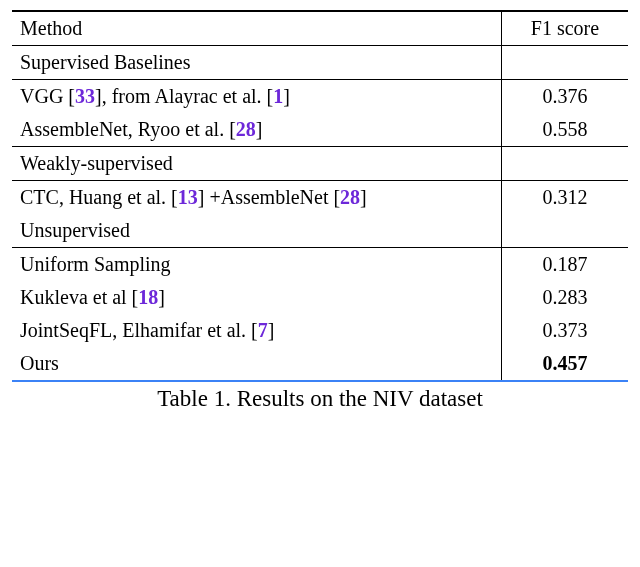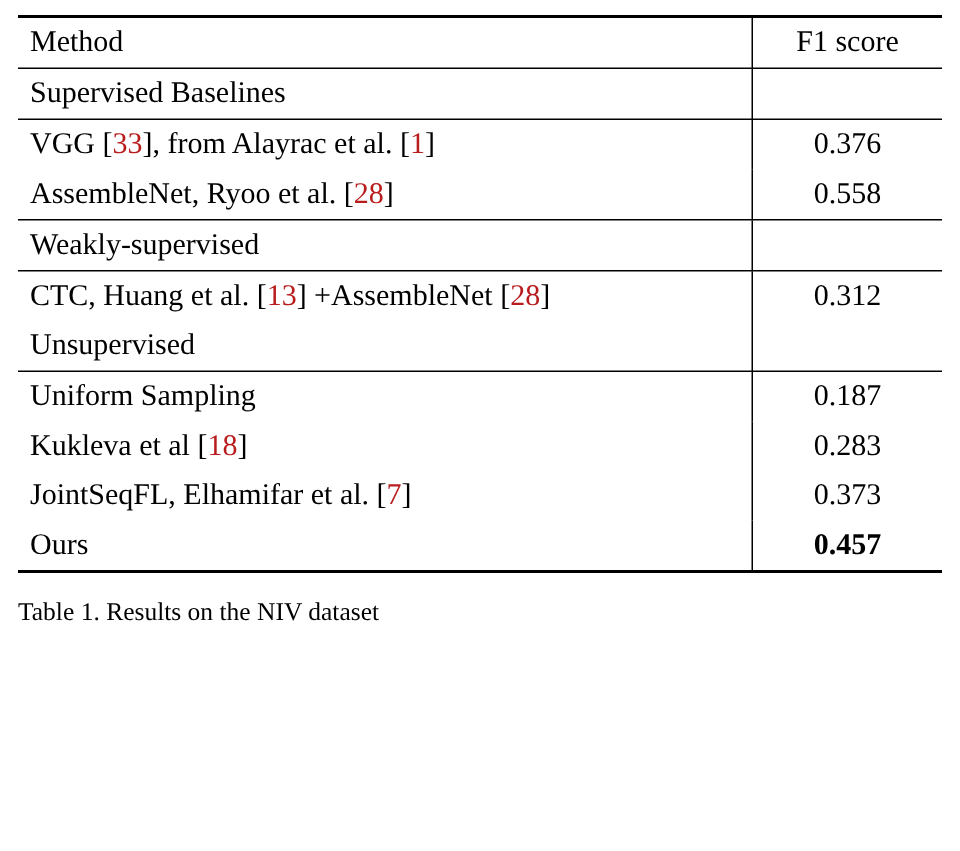--- a/index.html
+++ b/index.html
@@ -10,45 +10,46 @@
     margin: 0;
     padding: 10px 12px;
     width: 640px;
     box-sizing: border-box;
   }
   .tbl {
     width: 100%;
     border-collapse: collapse;
   }
   .top-rule td { border-top: 2px solid #000; }
-  .bot-rule td { border-bottom: 2px solid #000000; }
+  .bot-rule td { border-bottom: 2px solid #3b82f6; }
   .thin-rule-b td { border-bottom: 1px solid #000; }
   td {
     padding: 5px 8px 5px 8px;
     vertical-align: baseline;
   }
   td.method {
     text-align: left;
     border-right: 1px solid #000;
   }
   td.score {
     text-align: center;
     width: 110px;
   }
   .section td {
     font-weight: normal;
   }
   .cite {
-    color: #b91c1c;
+    color: #6d28d9;
+    font-weight: bold;
   }
   .bold { font-weight: bold; }
   .caption {
-    text-align: left;
-    font-size: 17px;
-    padding-top: 16px;
+    text-align: center;
+    font-size: 23px;
+    padding-top: 4px;
   }
 </style>
 </head>
 <body>
 
 <table class="tbl">
 
   <tbody>
       <tr class="top-rule thin-rule-b">
     <td class="method">Method</td>

